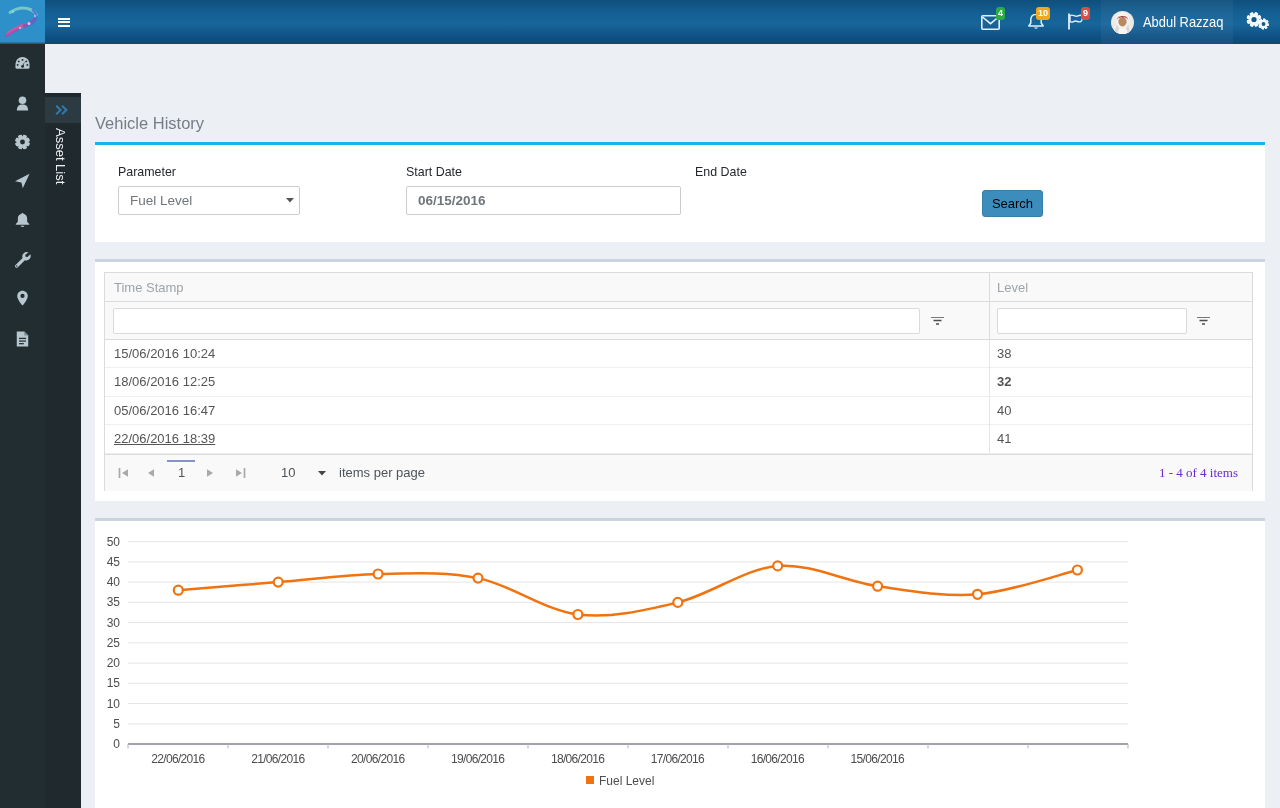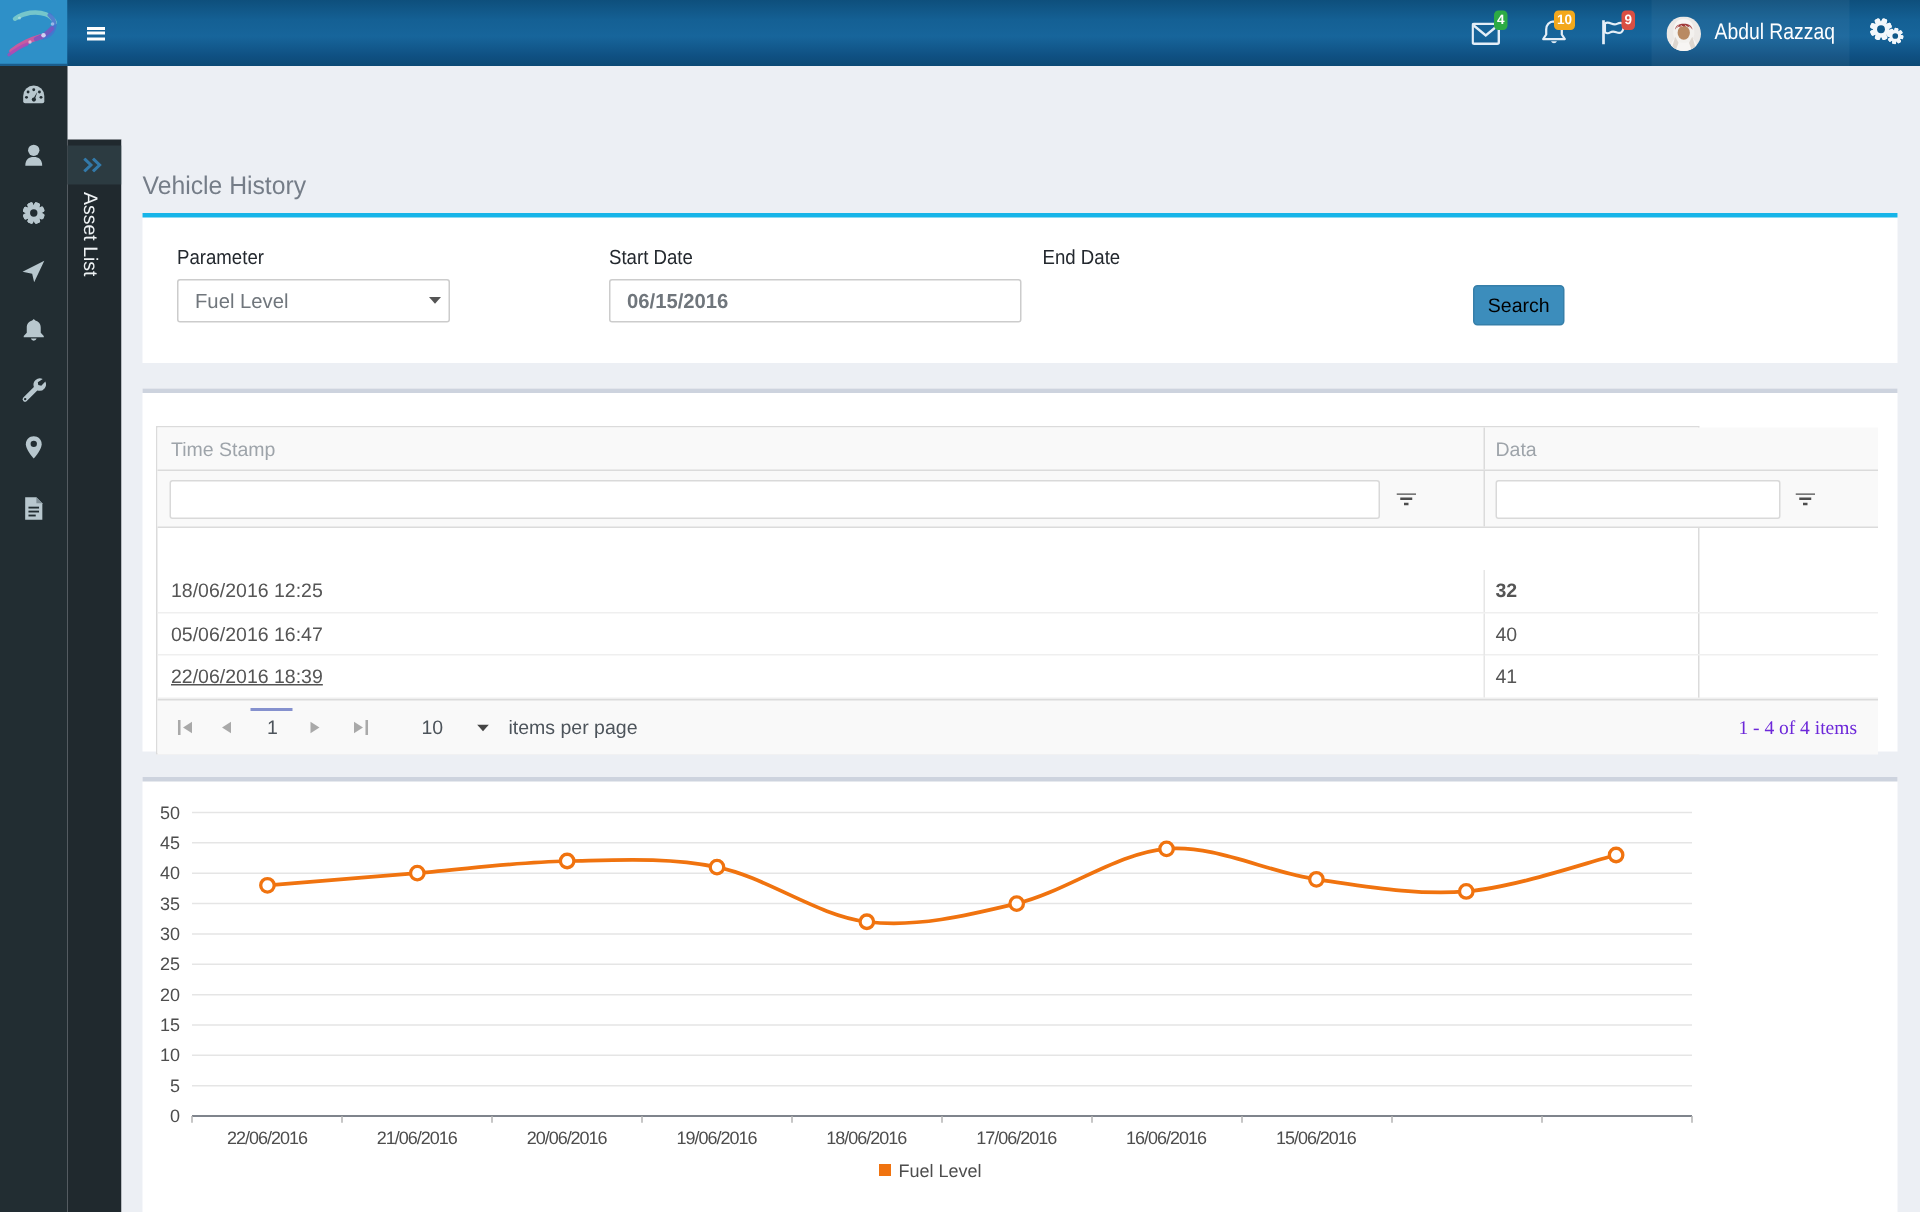--- a/index.html
+++ b/index.html
@@ -32,22 +32,22 @@
 #formpanel { position:absolute; left:14px; top:49px; width:1170px; height:100px; background:#fff;
   border-top:3px solid #16b4e8; }
 .flabel { position:absolute; top:19px; font-size:13.5px; color:#23282e;
   transform:scaleX(0.92); transform-origin:left; }
 .finput { position:absolute; top:41px; height:29px; border:1px solid #cccccc; border-radius:2px;
   background:#fff; font-size:13.5px; color:#70767c; line-height:27px; padding-left:11px; }
 #searchbtn { position:absolute; left:887px; top:21px; width:61px; height:27px; background:#3c8dbc;
   border:1px solid #367fa9; border-radius:3px; color:#000000; font-size:13px; text-align:center; line-height:25px;margin-top:24px; }
 #tablepanel { position:absolute; left:14px; top:166px; width:1170px; height:242px; background:#fff;
   border-top:3px solid #cdd3de; }
-#grid { position:absolute; left:9px; top:10px; width:1029px; height:219px; border:1px solid #dbdbdb;
-  font-size:13px; color:#555; background:#fff;margin-top:12px; }
+#grid { position:absolute; left:9px; top:10px; width:1149px; height:219px; border:1px solid #dbdbdb;
+  font-size:13px; color:#555; background:#fff; }
 #ghead { position:absolute; left:0; top:0; width:1147px; height:29px; background:#f9f9f9;
   border-bottom:1px solid #dbdbdb; color:#9ea4aa; }
 #gfilter { position:absolute; left:0; top:29px; width:1147px; height:38px; background:#f9f9f9;
   border-bottom:1px solid #dbdbdb; }
 .fbox { position:absolute; top:6px; height:26px; background:#fff; border:1px solid #d9d9d9; border-radius:2px; }
 .grow { position:absolute; left:0; width:1147px; height:28.4px; border-bottom:1px solid #efefef; line-height:28px; }
 .cdiv { position:absolute; left:884px; top:0; height:100%; width:1px; background:#dbdbdb; }
 #gpager { position:absolute; left:0; top:181px; width:1147px; height:37px; background:#f9f9f9;
   border-top:1px solid #dbdbdb; color:#4d545b; font-size:13px; }
 #chartpanel { position:absolute; left:14px; top:425px; width:1170px; height:290px; background:#fff;
@@ -219,34 +219,35 @@
         </svg>
       <div class="flabel" style="left:311px;">Start Date</div>
       <div class="finput" style="left:311px; width:275px;font-weight:bold;">06/15/2016</div>
       <div class="flabel" style="left:600px;">End Date</div>
       <div id="searchbtn">Search</div>
     </div>
     <div id="tablepanel">
       <div id="grid">
         <div id="ghead">
             <span style="position:absolute;left:9px;top:7px;">Time Stamp</span>
-            <span style="position:absolute;left:892px;top:7px;">Data</span>
+            <span style="position:absolute;left:892px;top:7px;">Level</span>
             <span class="cdiv"></span>
           </div>
         <div id="gfilter">
           <div class="fbox" style="left:8px; width:807px;"></div>
           <svg width="14" height="9" style="position:absolute;left:826px;top:15px;">
               <path d="M0,0 h13 M2.5,3.5 h8 M5,7 h3" stroke="#4d4d4d" stroke-width="1.6" fill="none"></path>
             </svg>
           <div class="fbox" style="left:892px; width:190px;"></div>
           <svg width="14" height="9" style="position:absolute;left:1092px;top:15px;">
               <path d="M0,0 h13 M2.5,3.5 h8 M5,7 h3" stroke="#4d4d4d" stroke-width="1.6" fill="none"></path>
             </svg>
           <span class="cdiv"></span>
         </div>
+        <div class="grow" style="top:67px;"><span style="margin-left:9px;">15/06/2016 10:24</span><span style="position:absolute;left:892px;">38</span><span class="cdiv" style="height:28px;background:#e6e6e6;"></span></div>
         <div class="grow" style="top:95.4px;"><span style="margin-left:9px;">18/06/2016 12:25</span><span style="position:absolute;left:892px;font-weight:bold;">32</span><span class="cdiv" style="height:28px;background:#e6e6e6;"></span></div>
         <div class="grow" style="top:123.8px;"><span style="margin-left:9px;">05/06/2016 16:47</span><span style="position:absolute;left:892px;">40</span><span class="cdiv" style="height:28px;background:#e6e6e6;"></span></div>
         <div class="grow" style="top:152.2px;"><span style="margin-left:9px;text-decoration:underline;">22/06/2016 18:39</span><span style="position:absolute;left:892px;">41</span><span class="cdiv" style="height:28px;background:#e6e6e6;"></span></div>
         <div id="gpager">
           <svg width="140" height="16" viewBox="0 0 140 16" style="position:absolute;left:12px;top:10px;">
 <path d="M2.5,3 L2.5,13" stroke="#a9a9a9" stroke-width="1.7"></path>
               <path d="M11,4.2 L5,8 L11,11.8 Z" fill="#a9a9a9"></path>
 <path d="M37,4.2 L31,8 L37,11.8 Z" fill="#a9a9a9"></path>
 <path d="M90,4.2 L96,8 L90,11.8 Z" fill="#a9a9a9"></path>
 <path d="M119,4.2 L125,8 L119,11.8 Z" fill="#a9a9a9"></path>

